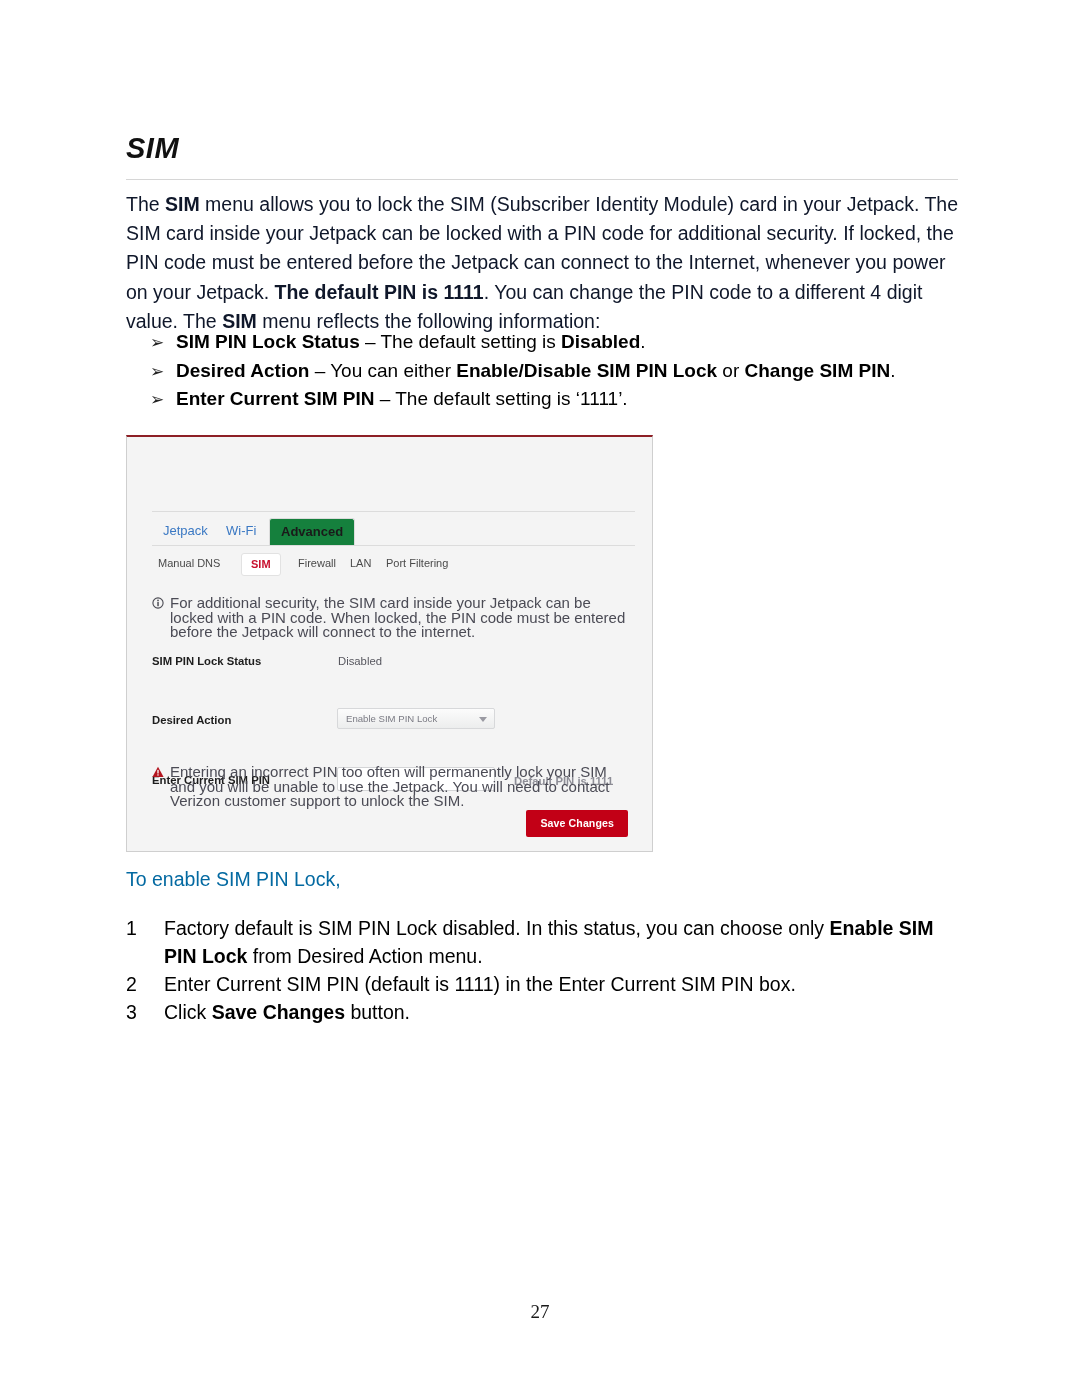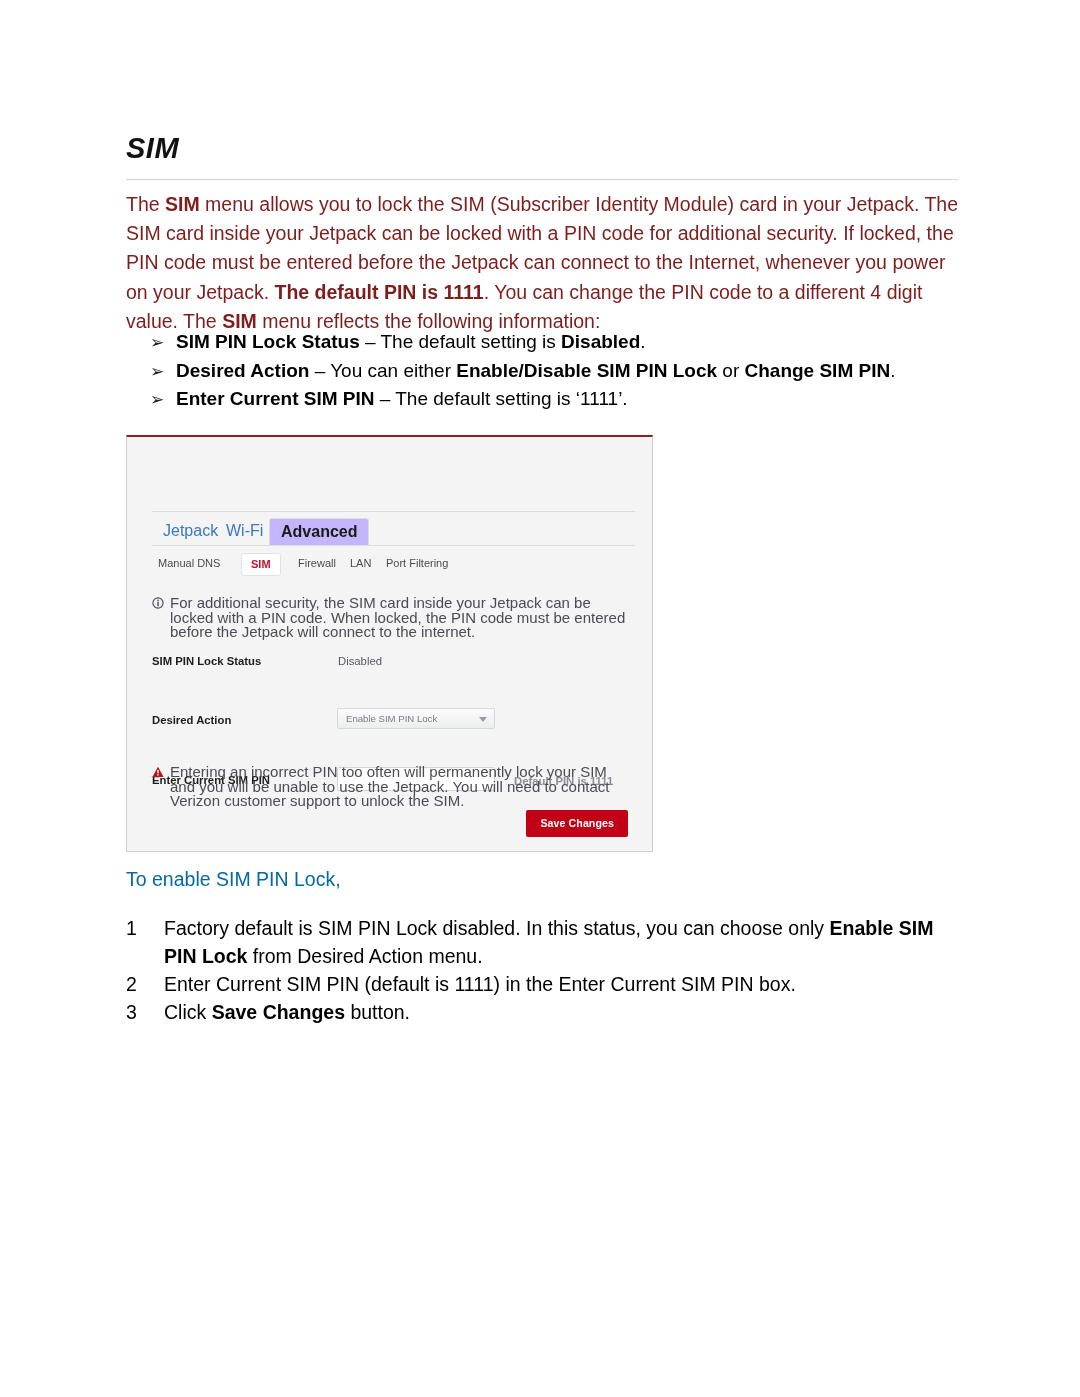--- a/index.html
+++ b/index.html
@@ -44,21 +44,21 @@
   }
 
   
   .intro {
     position: absolute;
     left: 126px;
     top: 174px;
     width: 838px;
     font-size: 19.5px;
     line-height: 29.2px;
-    color: #7f1d1d;
+    color: #0f172a;
     text-align: left;
   }
   .intro b { font-weight: bold; }
 
   
   .bullets {
     position: absolute;
     left: 150px;
     top: 312px;
     width: 830px;
@@ -144,32 +144,32 @@
   .tabs {
     position: absolute;
     left: 13px;
     top: 70px;
     right: 5px;
     height: 28px;
   }
   .tab {
     position: absolute;
     top: 0;
-    font-size: 16px;
+    font-size: 13px;
     padding: 5px 11px 6px 11px;
     line-height: 16px;
     box-sizing: border-box;
   }
   .tab.link {
     color: #3a78c3;
   }
   .tab.active {
     color: #1a1a1a;
     font-weight: bold;
-    background: #c4b5fd;
+    background: #15803d;
     border: 1px solid #dcdcdc;
     border-bottom: none;
     border-radius: 3px 3px 0 0;
   }
   .tabs-rule {
     position: absolute;
     left: 13px;
     top: 97px;
     right: 5px;
     height: 1px;
@@ -469,14 +469,15 @@
     <div class="step">
       <span class="step-num">2</span>
       <span class="step-text"><span>Enter Current SIM PIN (default is 1111) in the Enter Current SIM PIN box.</span></span>
     </div>
     <div class="step">
       <span class="step-num">3</span>
       <span class="step-text"><span>Click </span><b>Save Changes</b><span> button.</span></span>
     </div>
   </div>
 
+  <div class="page-number">27</div>
 
 </div>
 
 </body></html>

